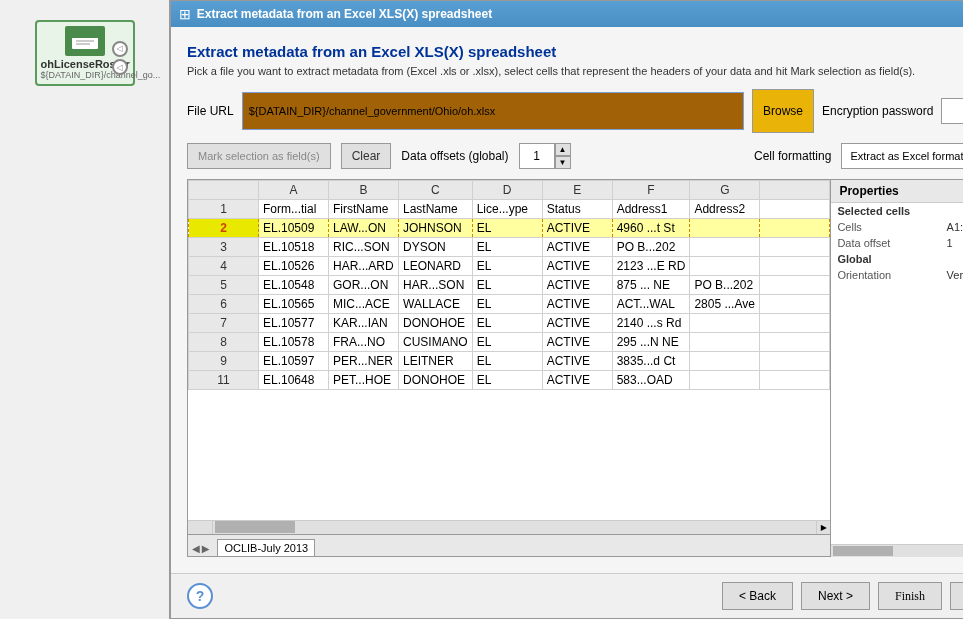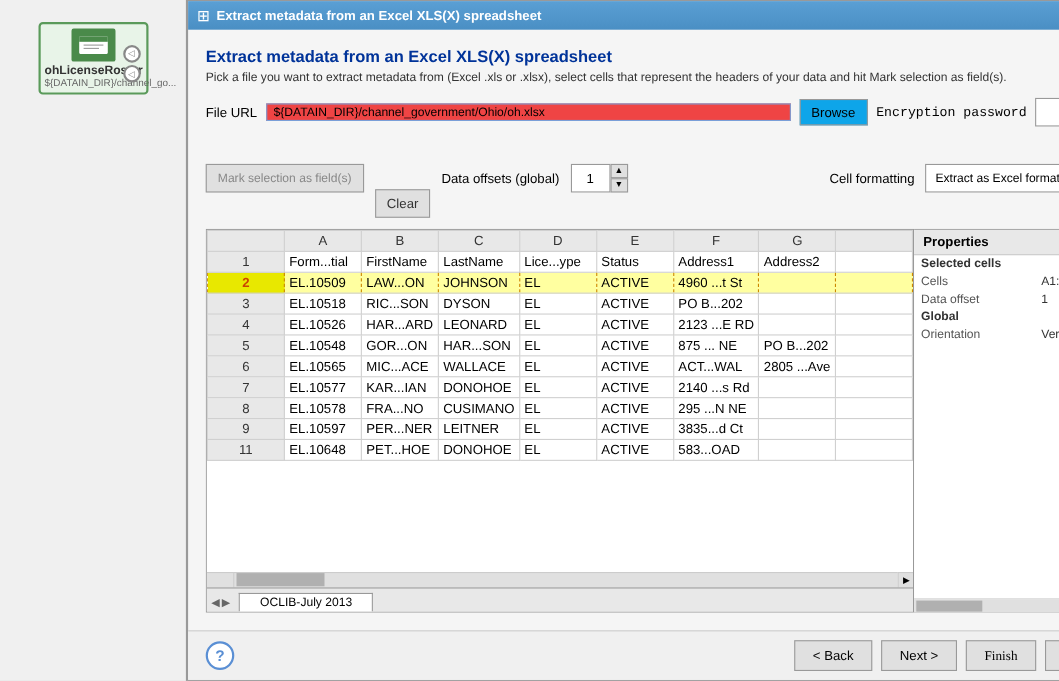--- a/index.html
+++ b/index.html
@@ -75,46 +75,46 @@
 
     .dialog-content { flex: 1; padding: 16px; display: flex; flex-direction: column; gap: 10px; }
 
     .dialog-header h2 { font-size: 15px; font-weight: bold; color: #003399; margin-bottom: 4px; }
     .dialog-header p { font-size: 11px; color: #333; line-height: 1.4; }
 
     .file-url-row { display: flex; align-items: center; gap: 8px; }
     .file-url-label { white-space: nowrap; font-size: 12px; }
     .file-url-input {
       flex: 1;
-      height: 16px;
+      height: 38px;
       border: 1px solid #7a9fd8;
-      background: #ef4444;
+      background: #a16207;
       padding: 2px 6px;
       font-size: 11px;
       outline: none;
     }
     .browse-btn {
-      height: 24px; padding: 0 10px;
-      background: #0ea5e9; border: 1px solid #999;
+      height: 44px; padding: 0 10px;
+      background: #eab308; border: 1px solid #999;
       cursor: pointer; font-size: 12px;
     }
-    .enc-label { white-space: nowrap; font-size: 12px; font-family: Liberation Mono, monospace; }
+    .enc-label { white-space: nowrap; font-size: 12px; }
     .enc-input { width: 80px; height: 26px; border: 1px solid #999; background: white; }
 
     
     .toolbar-row { display: flex; align-items: center; gap: 10px; }
     .mark-btn {
       height: 26px; padding: 0 10px;
       background: #e0e0e0; border: 1px solid #999;
       cursor: pointer; font-size: 11px; color: #888;
     }
     .clear-btn {
       height: 26px; padding: 0 10px;
       background: #e0e0e0; border: 1px solid #999;
-      cursor: pointer; font-size: 12px; color: #333; margin-top: 47px;
+      cursor: pointer; font-size: 12px; color: #333;
     }
     .data-offsets-label { font-size: 12px; }
     .offset-spinner { display: flex; align-items: center; gap: 0; }
     .offset-input {
       width: 36px; height: 26px;
       border: 1px solid #999; text-align: center;
       font-size: 12px;
     }
     .spinner-btns { display: flex; flex-direction: column; }
     .spinner-btn {
@@ -163,21 +163,21 @@
       width: 24px;
       min-width: 24px;
       color: #333;
       font-weight: normal;
     }
     .row-selected td { background: #ffffa0 !important; border: 1px dashed #cc8800 !important; }
     .row-selected .row-num { background: #e8e800 !important; color: #cc4400; font-weight: bold; }
 
     
     .sheet-tabs { display: flex; border-top: 1px solid #999; background: #e8e8e8; height: 22px; align-items: flex-end; }
-    .sheet-tab { background: white; border: 1px solid #999; border-bottom: none; padding: 2px 18px; font-size: 11px; cursor: pointer; margin-left: 4px; }
+    .sheet-tab { background: white; border: 1px solid #999; border-bottom: none; padding: 2px 6px; font-size: 11px; cursor: pointer; margin-left: 4px; }
     .scroll-arrows { display: flex; align-items: center; gap: 2px; padding: 2px 4px; }
     .arrow-btn { font-size: 10px; cursor: pointer; color: #666; }
 
     
     .properties-panel {
       width: 190px;
       border: 1px solid #999;
       border-left: none;
       background: white;
       display: flex;

